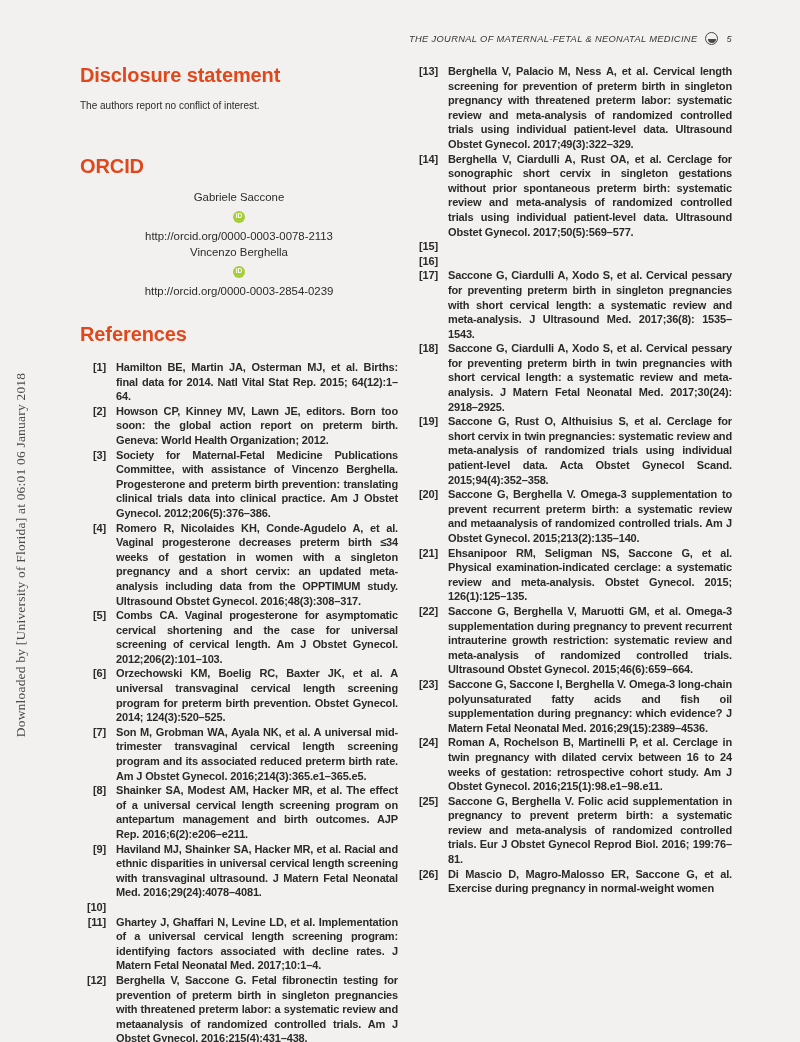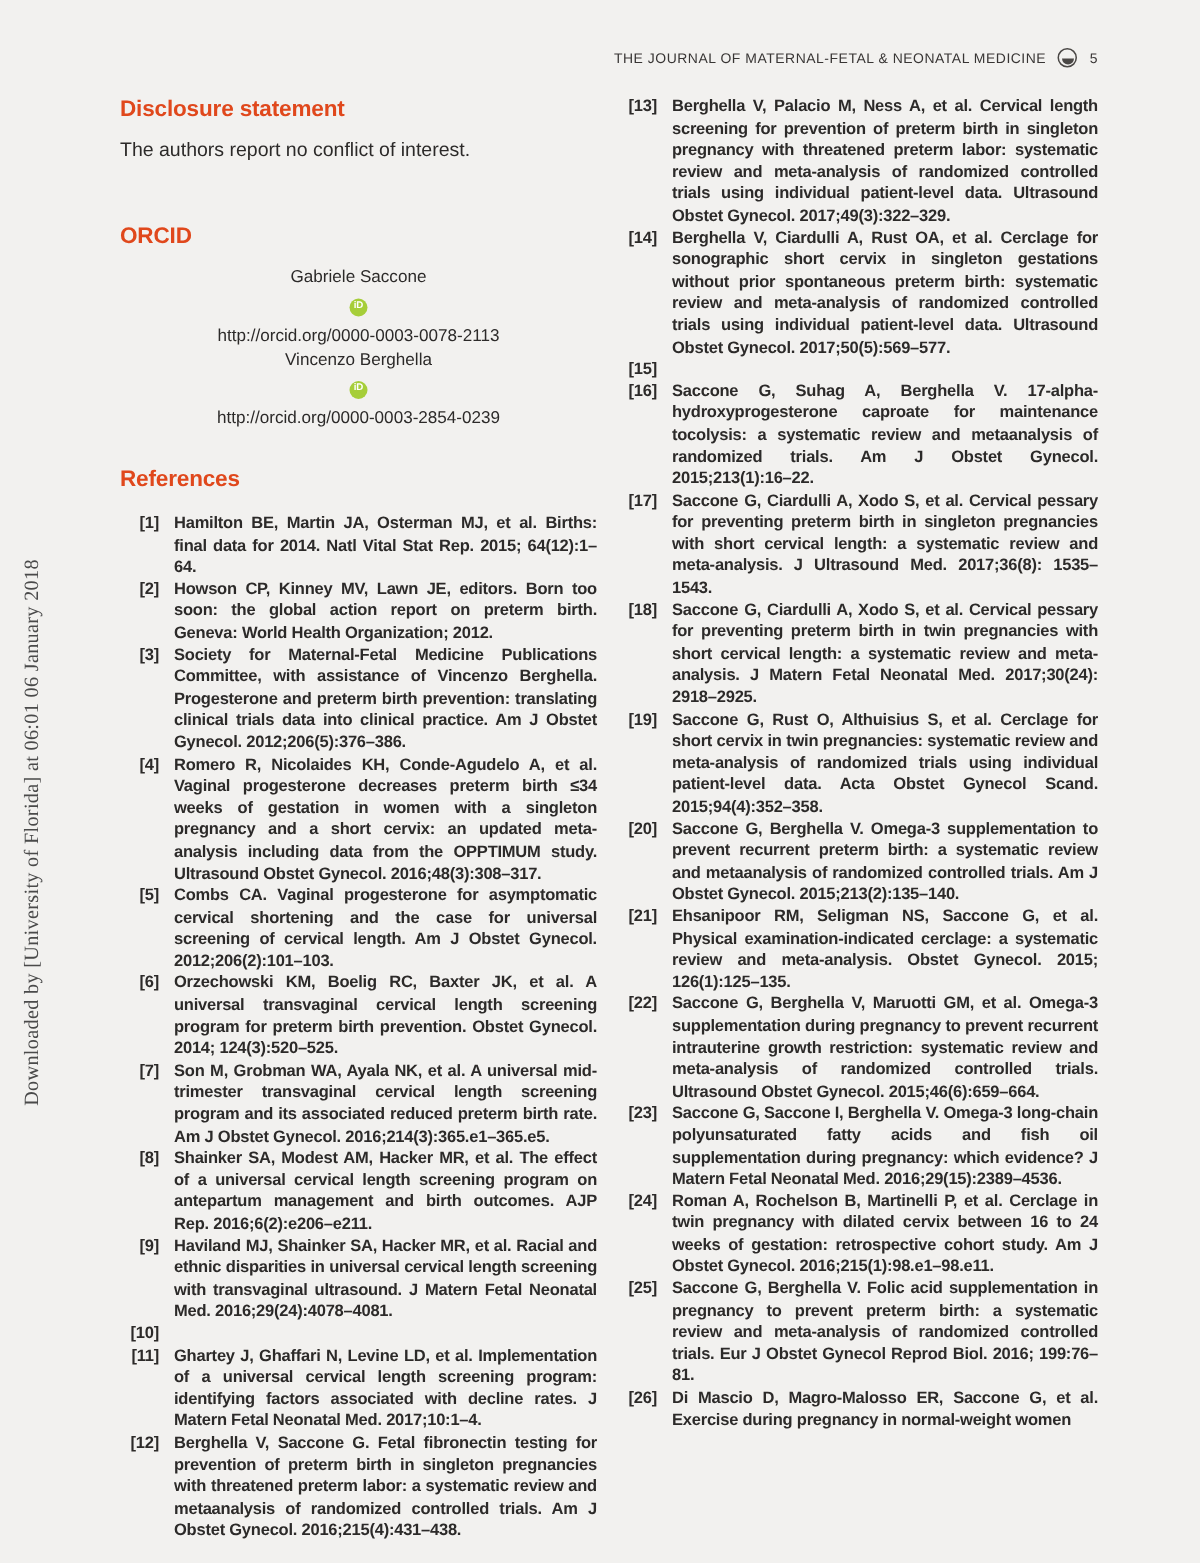--- a/index.html
+++ b/index.html
@@ -31,20 +31,21 @@
   .header {
     position: absolute;
     top: 32px; left: 0; right: 68px;
     display: flex;
     justify-content: flex-end;
     align-items: center;
     gap: 8px;
     font-size: 9.3px;
     letter-spacing: 0.35px;
     color: #383534;
+    font-style: italic;
   }
   .header .journal-name { font-weight: 500; }
   .header-icon {
     display: inline-block;
     width: 13px; height: 13px;
     border: 1.2px solid #4a4745;
     border-radius: 50%;
     position: relative;
     box-sizing: border-box;
   }
@@ -64,28 +65,28 @@
     top: 64px; left: 80px;
     width: 652px;
     display: flex;
     gap: 14px;
   }
   .col-left  { width: 318px; }
   .col-right { width: 320px; }
 
   h2.section-heading {
     margin: 0 0 11px 0;
-    font-size: 15px;
+    font-size: 20px;
     font-weight: 700;
     color: #e0481c;
     letter-spacing: -0.1px;
   }
   .body-text {
     margin: 0;
-    font-size: 13px;
+    font-size: 10px;
     line-height: 15px;
     color: #2c2a29;
   }
   .orcid-heading { margin-top: 42px !important; }
   .references-heading { margin-top: 24px !important; margin-bottom: 14px !important; }
 
   .orcid-row {
     display: flex;
     align-items: center;
     gap: 5px;
@@ -238,21 +239,20 @@
             <span class="ref-num">[14]</span>
             <span class="ref-text">Berghella V, Ciardulli A, Rust OA, et al. Cerclage for sonographic short cervix in singleton gestations without prior spontaneous preterm birth: systematic review and meta-analysis of randomized controlled trials using individual patient-level data. Ultrasound Obstet Gynecol. 2017;50(5):569–577.</span>
           </div>
 
           <div class="ref">
             <span class="ref-num">[15]</span>
           </div>
 
           <div class="ref">
             <span class="ref-num">[16]</span>
-            <span class="ref-text">Saccone G, Suhag A, Berghella V. 17-alpha-hydroxyprogesterone caproate for maintenance tocolysis: a systematic review and metaanalysis of randomized trials. Am J Obstet Gynecol. 2015;213(1):16–22.</span>
           </div>
 
           <div class="ref">
             <span class="ref-num">[17]</span>
             <span class="ref-text">Saccone G, Ciardulli A, Xodo S, et al. Cervical pessary for preventing preterm birth in singleton pregnancies with short cervical length: a systematic review and meta-analysis. J Ultrasound Med. 2017;36(8): 1535–1543.</span>
           </div>
 
           <div class="ref">
             <span class="ref-num">[18]</span>
             <span class="ref-text">Saccone G, Ciardulli A, Xodo S, et al. Cervical pessary for preventing preterm birth in twin pregnancies with short cervical length: a systematic review and meta-analysis. J Matern Fetal Neonatal Med. 2017;30(24): 2918–2925.</span>

